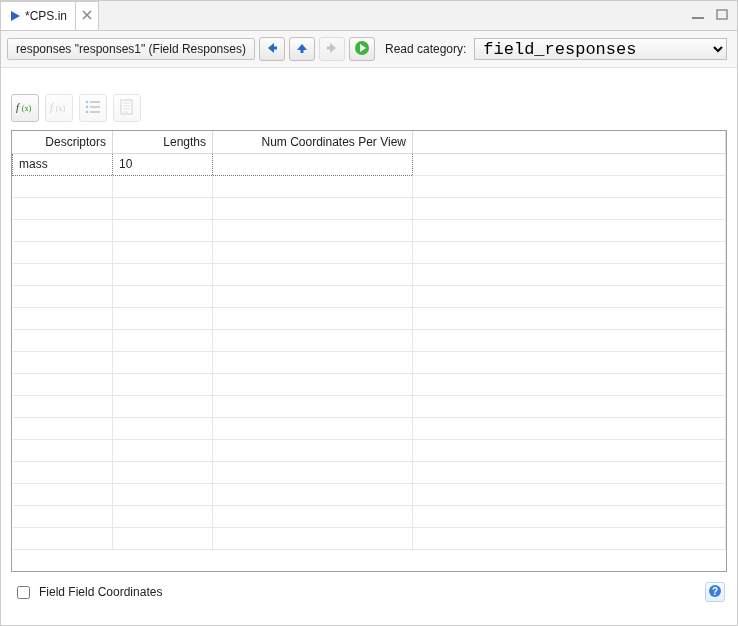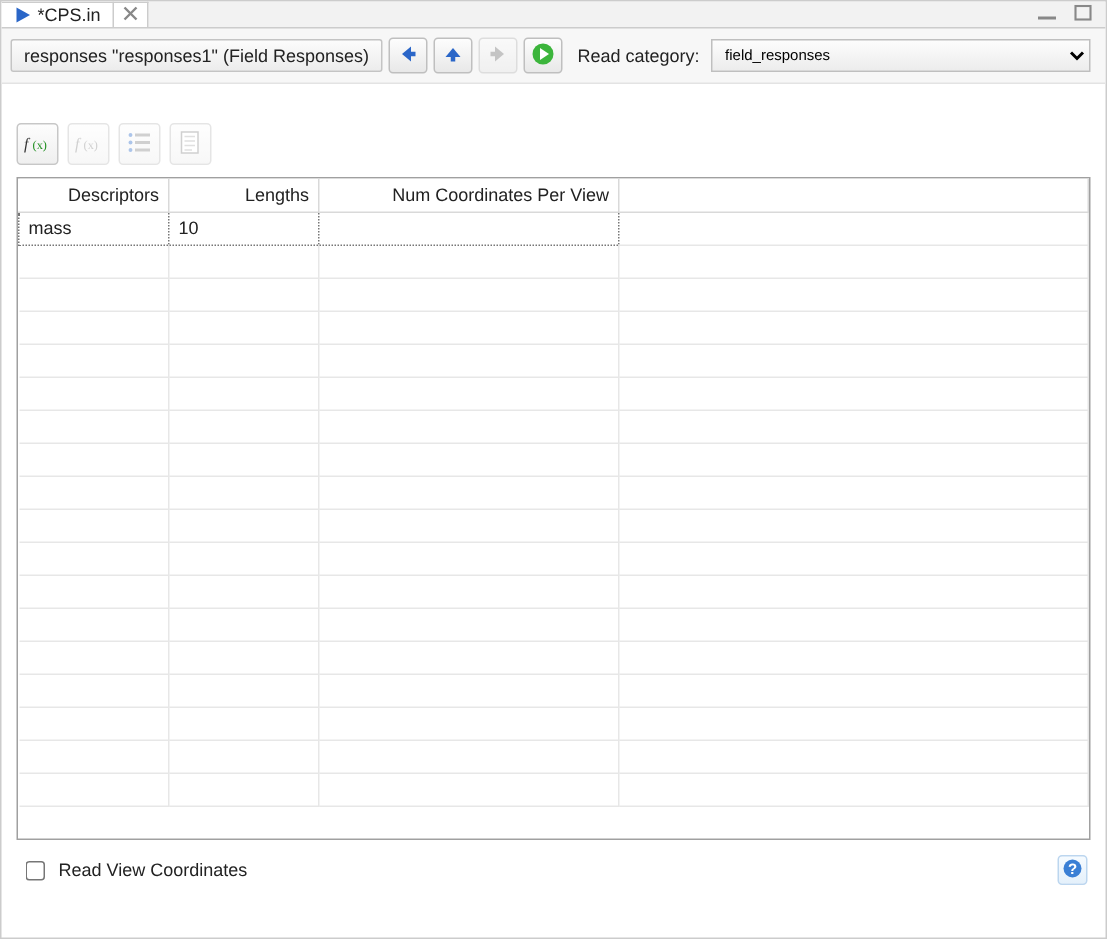--- a/index.html
+++ b/index.html
@@ -10,21 +10,21 @@
     background: #fff;
     color: #222;
     width: 738px;
     height: 626px;
     overflow: hidden;
     border: 1px solid #ccc;
   }
   .tab-bar {
     display: flex;
     align-items: center;
-    height: 18px;
+    height: 30px;
     background: #f2f2f2;
     border-bottom: 1px solid #ccc;
     position: relative;
   }
   .tab {
     display: flex;
     align-items: center;
     gap: 4px;
     padding: 0 8px;
     height: 100%;
@@ -91,22 +91,22 @@
   .vc-select {
     flex: 1;
     margin-left: 4px;
     margin-right: 4px;
   }
   .vc-select select {
     width: 100%;
     height: 22px;
     border: 1px solid #bfbfbf;
     background: linear-gradient(#fdfdfd,#ececec);
-    font-family: Liberation Sans, sans-serif;
-    font-size: 10px;
+    font-family: Liberation Mono, monospace;
+    font-size: 17px;
     padding: 0 4px;
   }
 
   .body-area {
     padding: 10px 10px 0 10px;
   }
   .icon-row {
     display: flex;
     gap: 6px;
     margin: 16px 0 8px 0;
@@ -430,21 +430,21 @@
             <td></td>
           </tr>
       </tbody>
     </table>
   </div>
 </div>
 
 <div class="footer">
   <label class="chk">
     <input type="checkbox" style="">
-    <span>Read View Coordinates</span>
+    <span>Field Field Coordinates</span>
   </label>
   <div class="help">
     <span>
       <svg width="14" height="14" viewBox="0 0 14 14">
           <circle cx="7" cy="7" r="6" fill="#3a7fd5"></circle>
           <text x="7" y="10.5" text-anchor="middle" font-size="10" font-weight="bold" fill="#fff">?</text>
         </svg>
     </span>
   </div>
 </div>

